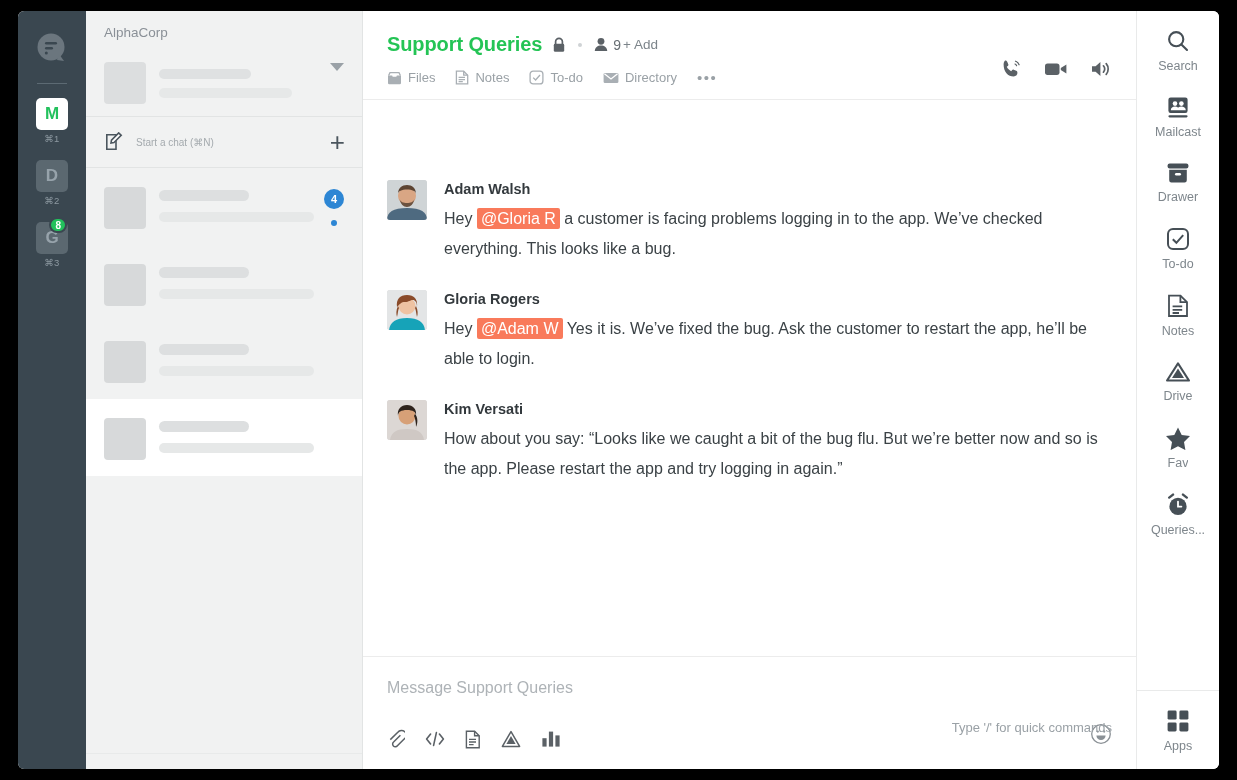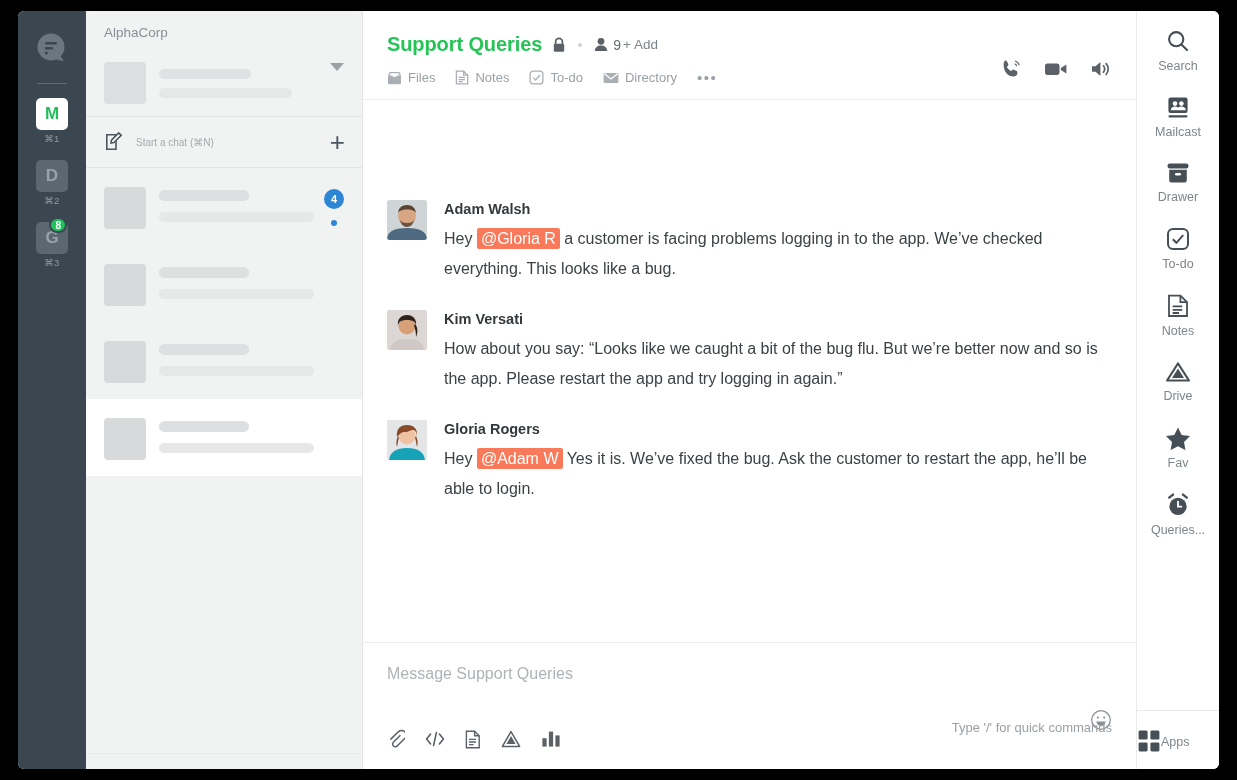--- a/index.html
+++ b/index.html
@@ -183,21 +183,21 @@
   }
 
   
   .messages {
     flex: 1;
     padding: 0 24px;
     overflow: hidden;
     position: relative;
   }
   .msg { display: flex; margin-bottom: 26px; }
-  .msg:first-child { margin-top: 100px; }
+  .msg:first-child { margin-top: 80px; }
   .msg-avatar {
     width: 40px; height: 40px; border-radius: 3px;
     flex: 0 0 40px; margin-right: 17px;
     overflow: hidden;
     background: #d8d8d8;
   }
   .msg-body { flex: 1; padding-top: 1px; }
   .msg-author {
     font-size: 14.5px; font-weight: bold;
     color: #33393d; margin-bottom: 7px;
@@ -212,21 +212,21 @@
   }
 
   
   .composer {
     border-top: 1px solid #ececec;
     padding: 22px 24px 20px 24px;
     position: relative;
   }
   .composer-placeholder {
     font-size: 16px; color: #aeb3b7;
-    margin-bottom: 46px;
+    margin-bottom: 32px;
   }
   .composer-tools { display: flex; align-items: center; gap: 20px; }
   .composer-hint {
     position: absolute; right: 24px; bottom: 34px;
     font-size: 13px; color: #9aa1a6;
   }
   .emoji-btn { position: absolute; right: 24px; top: 66px; }
 
   
   .right-rail {
@@ -247,21 +247,21 @@
     font-size: 12.5px; color: #7e868c;
     margin-top: 6px;
     max-width: 78px; text-align: center;
     white-space: nowrap; overflow: hidden;
   }
   .rr-spacer { flex: 1; }
   .rr-footer {
     width: 100%;
     border-top: 1px solid #e9eaea;
     padding: 18px 0 16px 0;
-    display: flex; align-items: flex-start;
+    display: flex; flex-direction: column; align-items: center;
   }
   svg { display: block; }
 </style>
 </head>
 <body>
 
 <div class="app-window">
 
   <div class="rail">
     <div class="rail-logo">
@@ -452,46 +452,46 @@
         </div>
         <div class="msg-body">
           <div class="msg-author">Adam Walsh</div>
           <div class="msg-text"><span>Hey </span><span class="mention">@Gloria R</span><span> a customer is facing problems logging in to the app. We’ve checked everything. This looks like a bug.</span></div>
         </div>
       </div>
 
       <div class="msg">
         <div class="msg-avatar">
           <svg width="40" height="40" viewBox="0 0 40 40">
+            <rect width="40" height="40" fill="#e3e5e6"></rect>
+            <path d="M2 40c1-8 7-12 18-12s17 4 18 12z" fill="#16a3b8"></path>
+            <circle cx="20" cy="16" r="8.5" fill="#eec2a2"></circle>
+            <path d="M10 17c-1-8 3-12 10-12s11 4 10 12c0-5-2-7-4-7-3 0-4 2-8 2s-5 2-8 5z" fill="#8a4b2a"></path>
+            <path d="M11 16c-2 4-2 8-1 11 1-4 1-7 2-9zM29 16c2 4 2 8 1 11-1-4-1-7-2-9z" fill="#8a4b2a"></path>
+          </svg>
+        </div>
+        <div class="msg-body">
+          <div class="msg-author">Gloria Rogers</div>
+          <div class="msg-text"><span>Hey </span><span class="mention">@Adam W</span><span> Yes it is. We’ve fixed the bug. Ask the customer to restart the app, he’ll be able to login.</span></div>
+        </div>
+      </div>
+
+      <div class="msg">
+        <div class="msg-avatar">
+          <svg width="40" height="40" viewBox="0 0 40 40">
             <rect width="40" height="40" fill="#dcd7d4"></rect>
             <path d="M3 40c1-8 7-11 17-11s16 3 17 11z" fill="#cfc8c4"></path>
             <circle cx="20" cy="16" r="8.5" fill="#d7a077"></circle>
             <path d="M11 16c-1-7 3-11 9-11s10 4 9 11c0-4-3-6-9-6s-9 2-9 6z" fill="#2e231c"></path>
             <path d="M28 14c3 3 3 9 1 13 0-5-1-9-2-11z" fill="#2e231c"></path>
           </svg>
         </div>
         <div class="msg-body">
           <div class="msg-author">Kim Versati</div>
           <div class="msg-text">How about you say: “Looks like we caught a bit of the bug flu. But we’re better now and so is the app. Please restart the app and try logging in again.”</div>
-        </div>
-      </div>
-
-      <div class="msg">
-        <div class="msg-avatar">
-          <svg width="40" height="40" viewBox="0 0 40 40">
-            <rect width="40" height="40" fill="#e3e5e6"></rect>
-            <path d="M2 40c1-8 7-12 18-12s17 4 18 12z" fill="#16a3b8"></path>
-            <circle cx="20" cy="16" r="8.5" fill="#eec2a2"></circle>
-            <path d="M10 17c-1-8 3-12 10-12s11 4 10 12c0-5-2-7-4-7-3 0-4 2-8 2s-5 2-8 5z" fill="#8a4b2a"></path>
-            <path d="M11 16c-2 4-2 8-1 11 1-4 1-7 2-9zM29 16c2 4 2 8 1 11-1-4-1-7-2-9z" fill="#8a4b2a"></path>
-          </svg>
-        </div>
-        <div class="msg-body">
-          <div class="msg-author">Gloria Rogers</div>
-          <div class="msg-text"><span>Hey </span><span class="mention">@Adam W</span><span> Yes it is. We’ve fixed the bug. Ask the customer to restart the app, he’ll be able to login.</span></div>
         </div>
       </div>
     </div>
 
     <div class="composer">
       <div class="composer-placeholder">Message Support Queries</div>
       <div class="emoji-btn">
         <svg width="22" height="22" viewBox="0 0 22 22" fill="none" stroke="#8b9196" stroke-width="1.3">
           <circle cx="11" cy="11" r="9.3"></circle>
           <circle cx="7.8" cy="8.6" r="1.1" fill="#8b9196" stroke="none"></circle>

